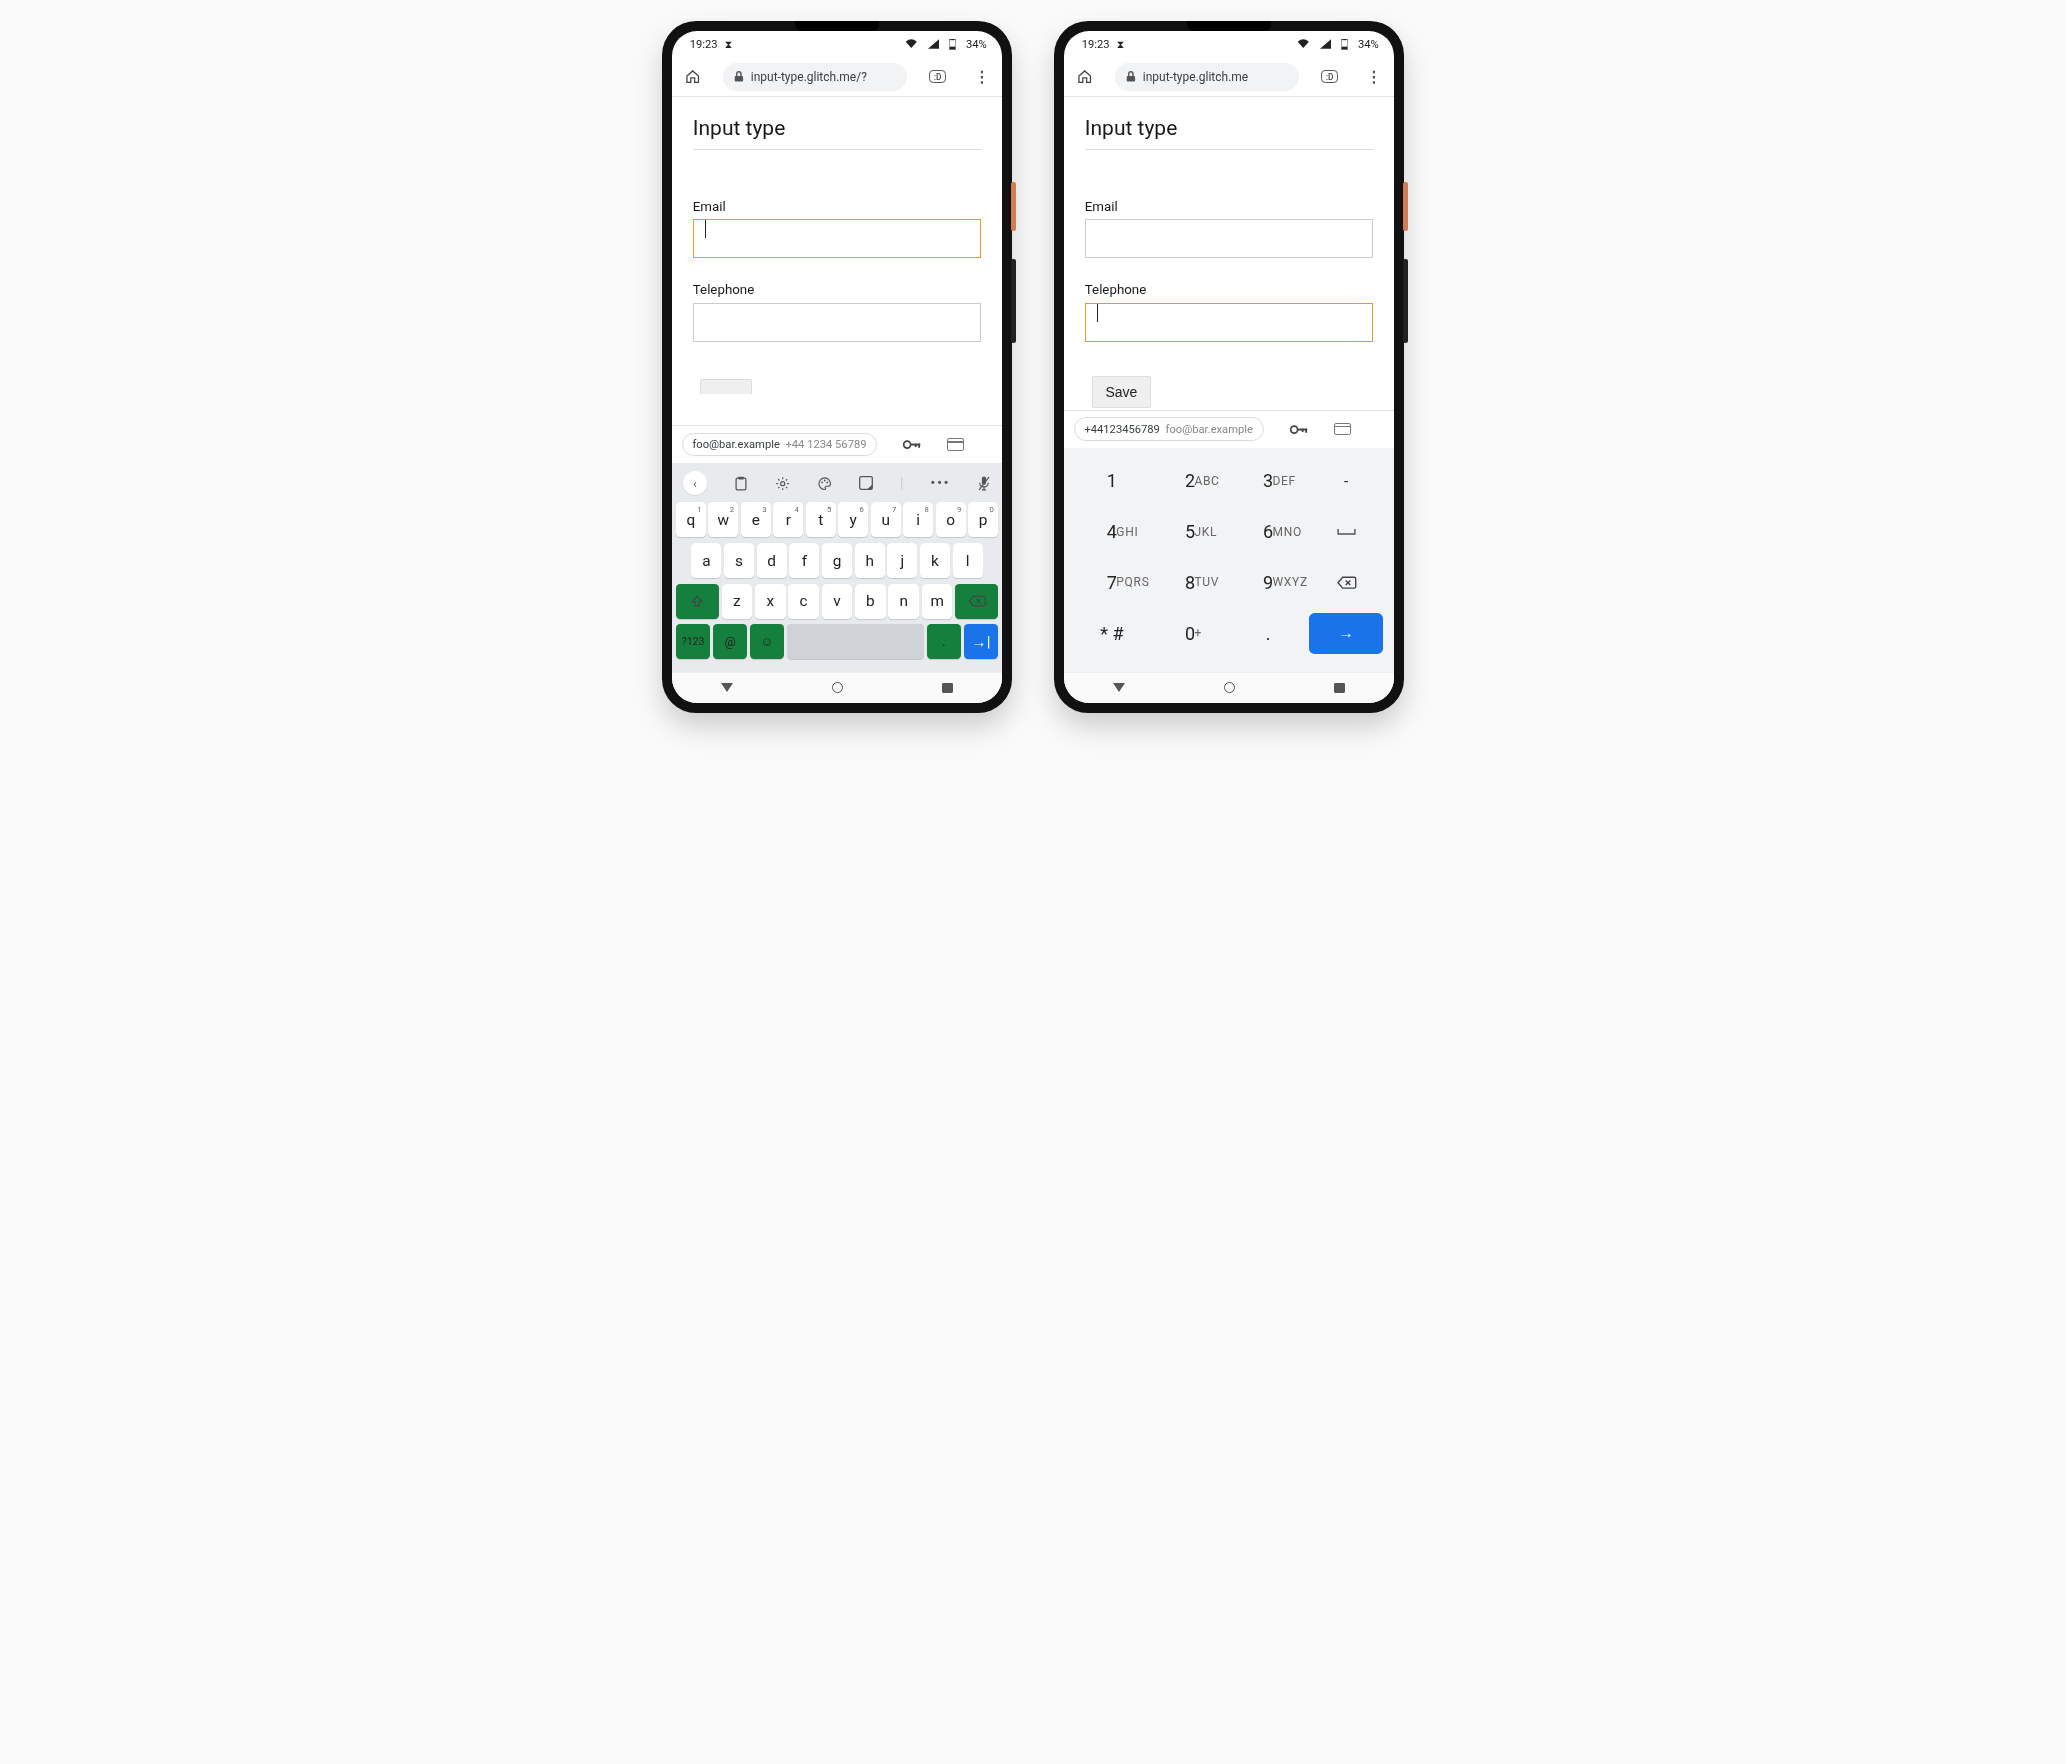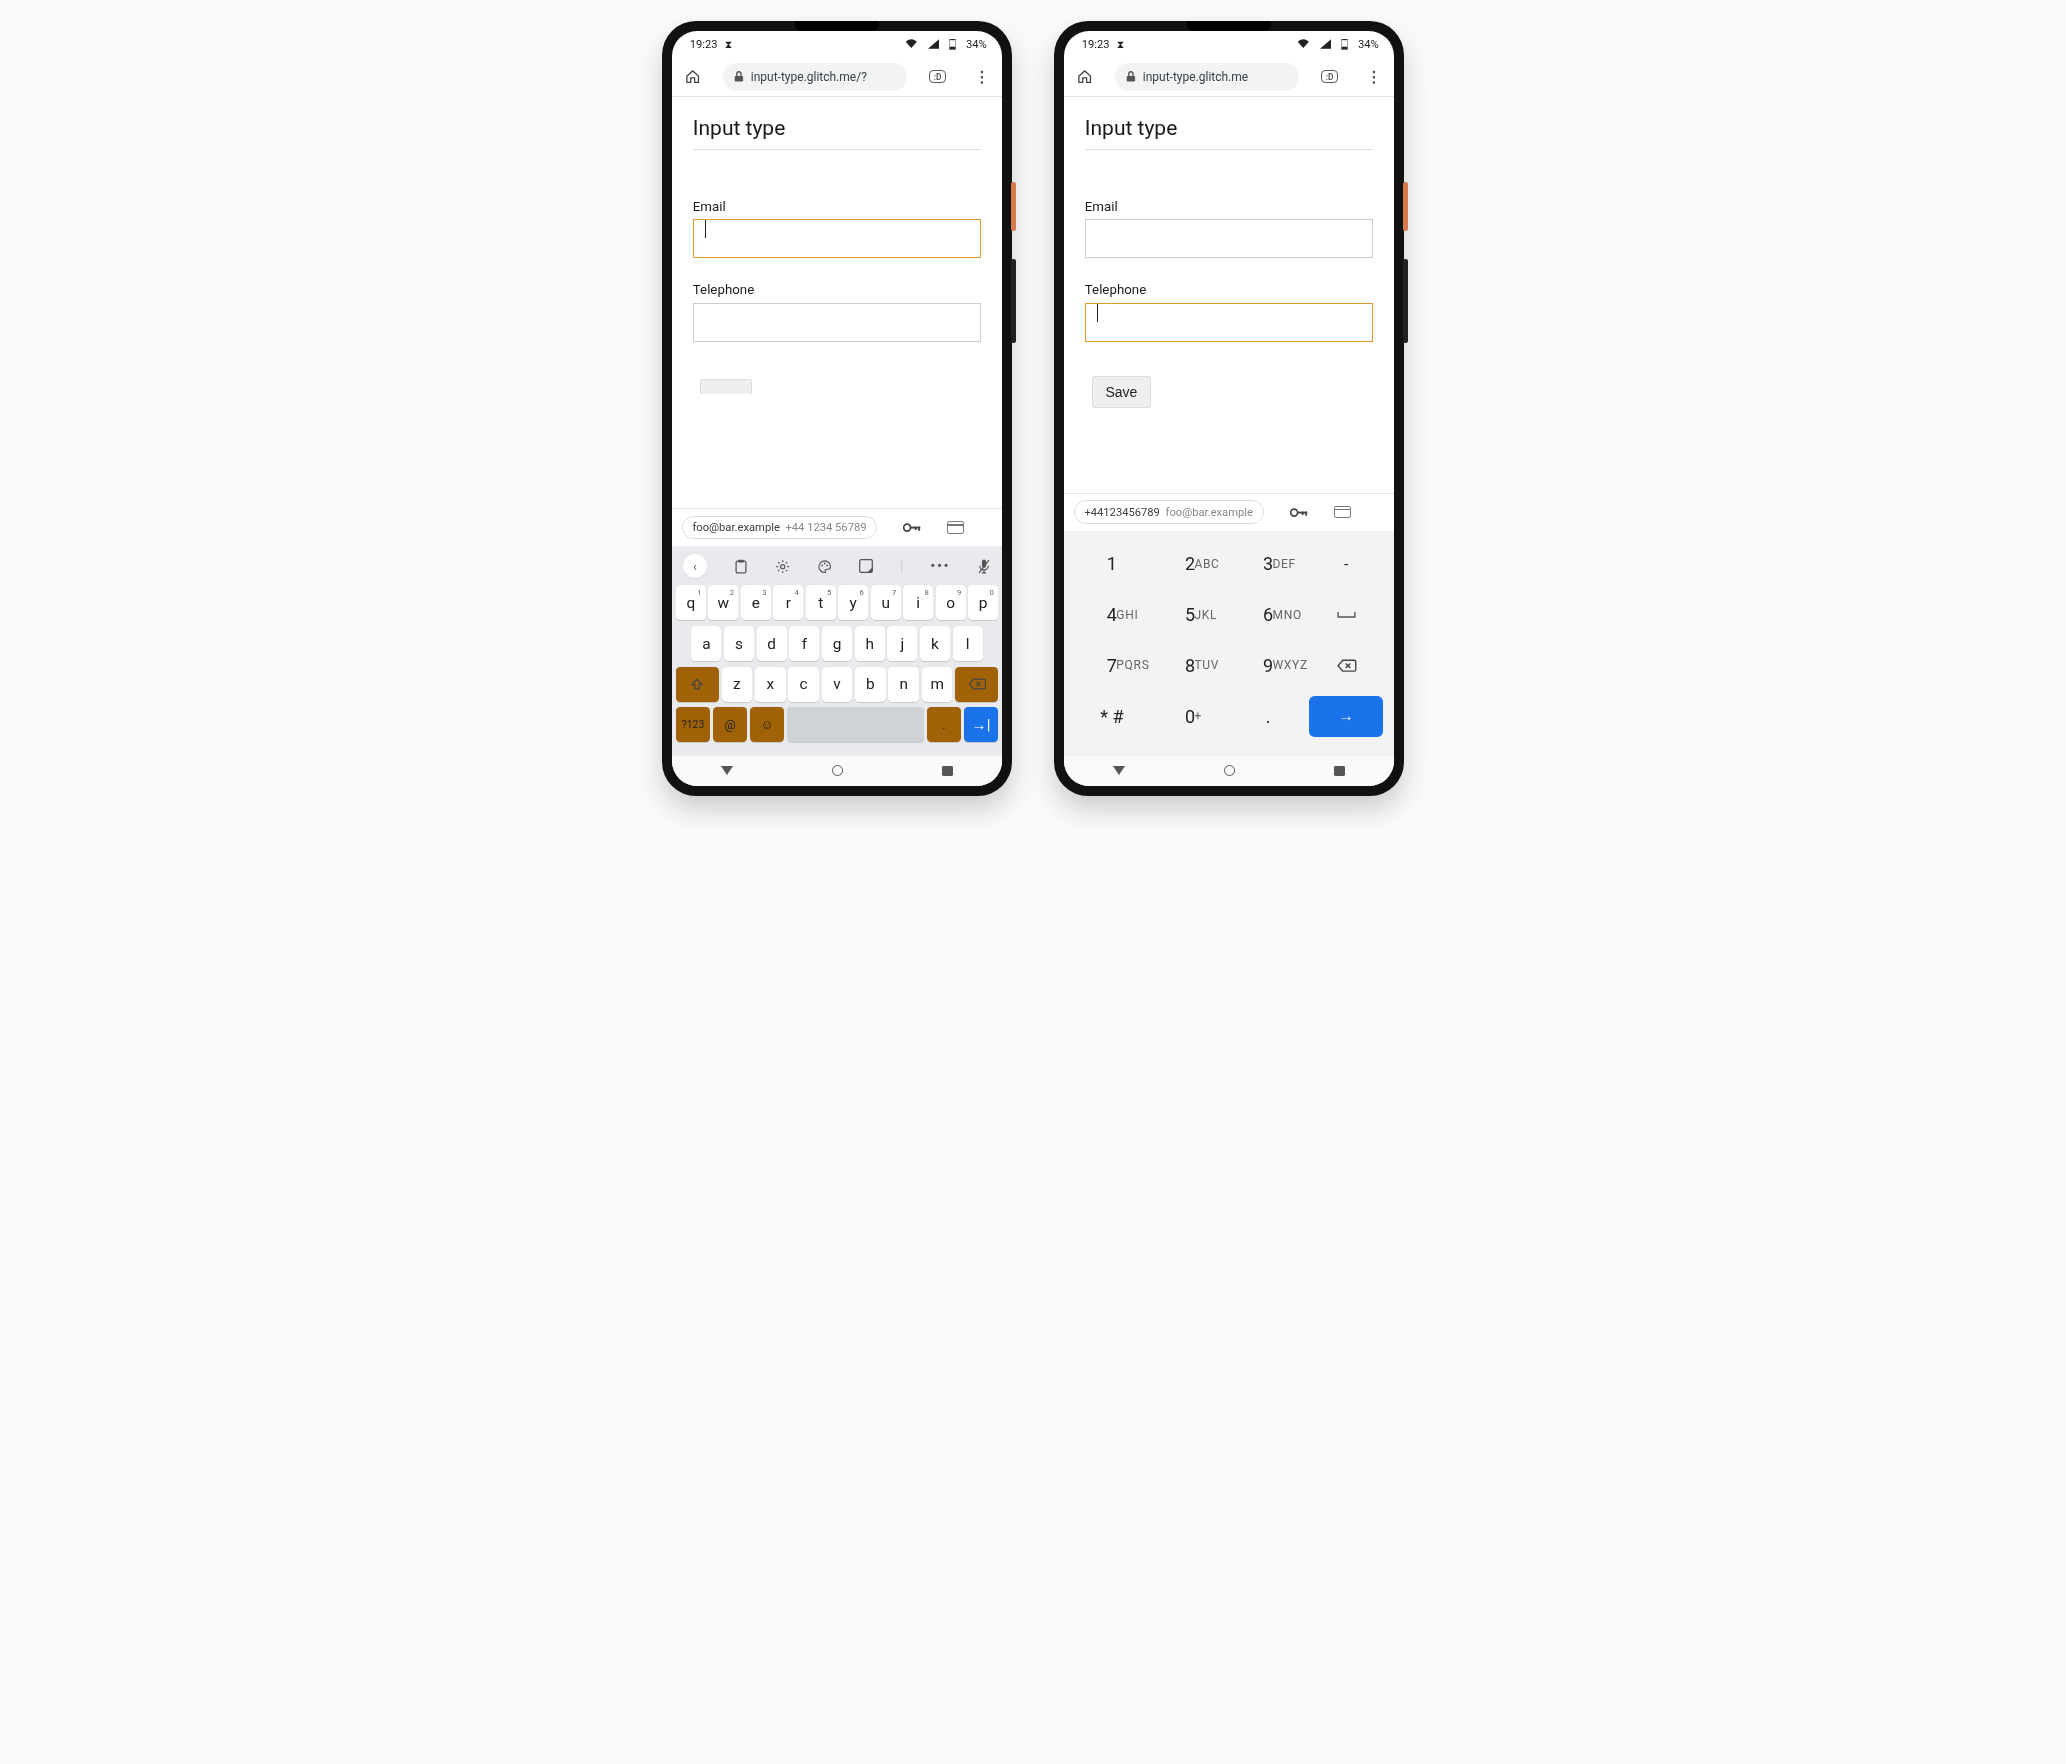--- a/index.html
+++ b/index.html
@@ -37,21 +37,21 @@
     position: absolute;
     right: -3.5px; top: 238px;
     width: 4.2px; height: 84px;
     background: #222;
     border-radius: 2.1px;
   }
   .screen {
     background: #fff;
     border-radius: 25px;
     overflow: hidden;
-    height: 755px;
+    height: 672px;
     display: flex; flex-direction: column;
     position: relative;
   }
   .statusbar {
     height: 27px;
     display: flex; align-items: center; justify-content: space-between;
     padding: 0 15.4px 0 18px;
     font-size: 11.2px;
     color: #222;
   }
@@ -175,21 +175,21 @@
     background:#fff;
     border-radius:4.2px;
     flex:1;
     height:35px;
     display:flex; align-items:center; justify-content:center;
     font-size:15.4px; color:#222;
     position:relative;
     box-shadow: 0 0.7px 0.7px rgba(0,0,0,0.15);
   }
   .key .sup{position:absolute;top:2.1px;right:4.2px;font-size:7.7px;color:#666;}
-  .key.func{background:#a16207;font-size:12.6px;}
+  .key.func{background:#15803d;font-size:12.6px;}
   .key.space{flex:4;background:#cfd3d8;}
   .key.enter{background:#1a73e8;color:#fff;font-size:15.4px;}
   .key.wide{flex:1.4;}
   
   .dialpad {
     background:#f1f3f4;
     padding: 12.6px 11.2px 8.4px;
   }
   .drow { display:flex; gap:4.2px; margin-bottom:9.8px;}
   .dkey {

